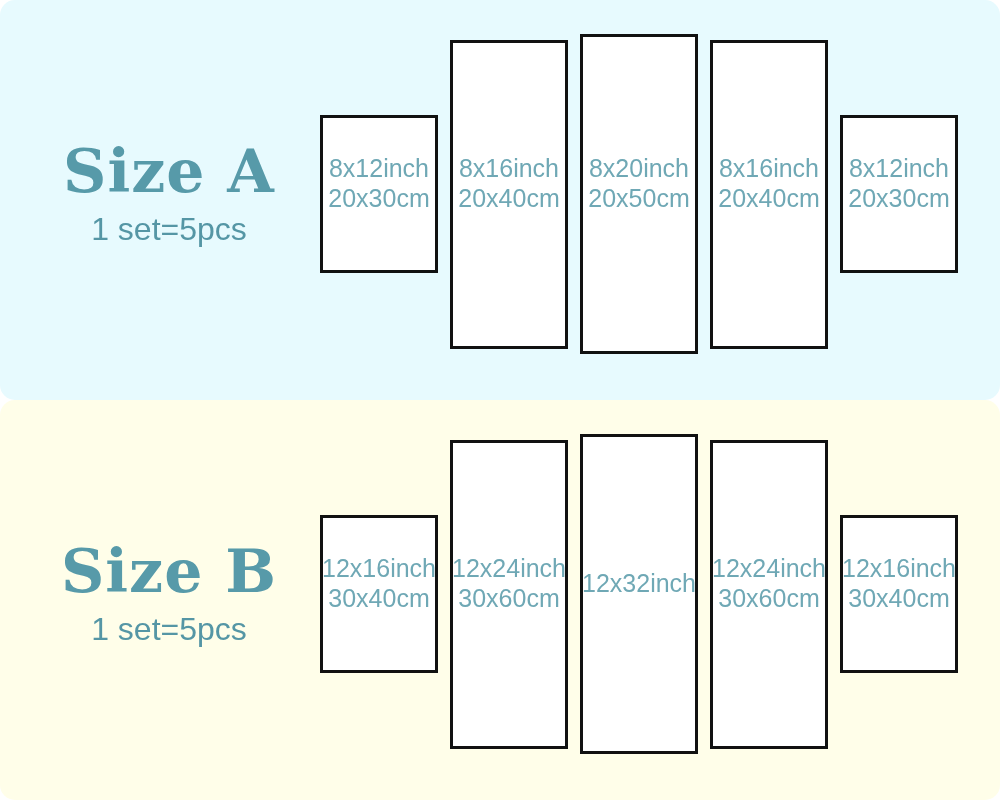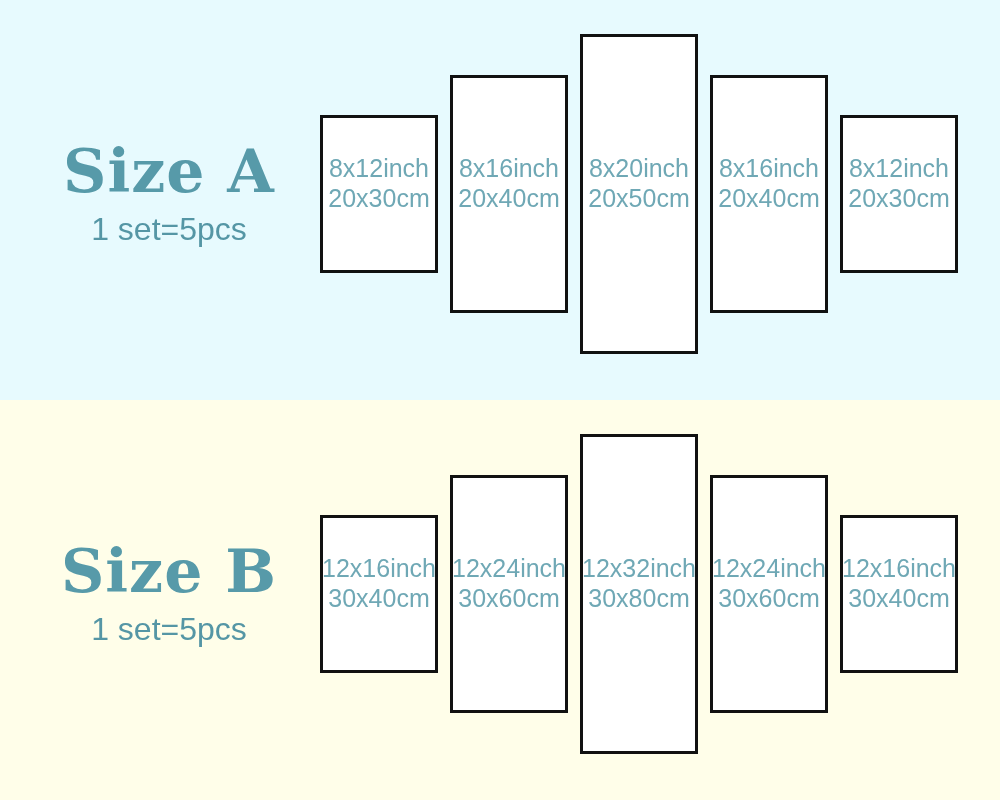--- a/index.html
+++ b/index.html
@@ -9,20 +9,21 @@
   body {
     width: 1000px;
     height: 800px;
     overflow: hidden;
     font-family: "Liberation Sans", sans-serif;
   }
   .section {
     height: 400px;
     display: flex;
     flex-direction: row;
+    border-radius: 15px;
   }
   .section--a { background: #e7fafe; }
   .section--b { background: #fffee9; align-items: center; }
 
   .title-block {
     width: 320px;
     flex: 0 0 320px;
     display: flex;
     flex-direction: column;
     justify-content: center;
@@ -61,21 +62,21 @@
     flex: 0 0 118px;
     background: #ffffff;
     border: 3px solid #111111;
     display: flex;
     flex-direction: column;
     justify-content: center;
     align-items: center;
     text-align: center;
   }
   .panel--s { height: 158px; }
-  .panel--m { height: 238px; }
+  .panel--m { height: 309px; }
   .panel--l { height: 320px; }
 
   .panel-label {
     transform: translateY(-11px);
     font-size: 25px;
     line-height: 30px;
     color: #6fa8b5;
     white-space: nowrap;
   }
 </style>
@@ -135,21 +136,20 @@
     </div>
     <div class="panel panel--m">
       <div class="panel-label">
         <div>12x24inch</div>
         <div>30x60cm</div>
       </div>
     </div>
     <div class="panel panel--l">
       <div class="panel-label">
         <div>12x32inch</div>
-        <div>30x80cm</div>
       </div>
     </div>
     <div class="panel panel--m">
       <div class="panel-label">
         <div>12x24inch</div>
         <div>30x60cm</div>
       </div>
     </div>
     <div class="panel panel--s">
       <div class="panel-label">

